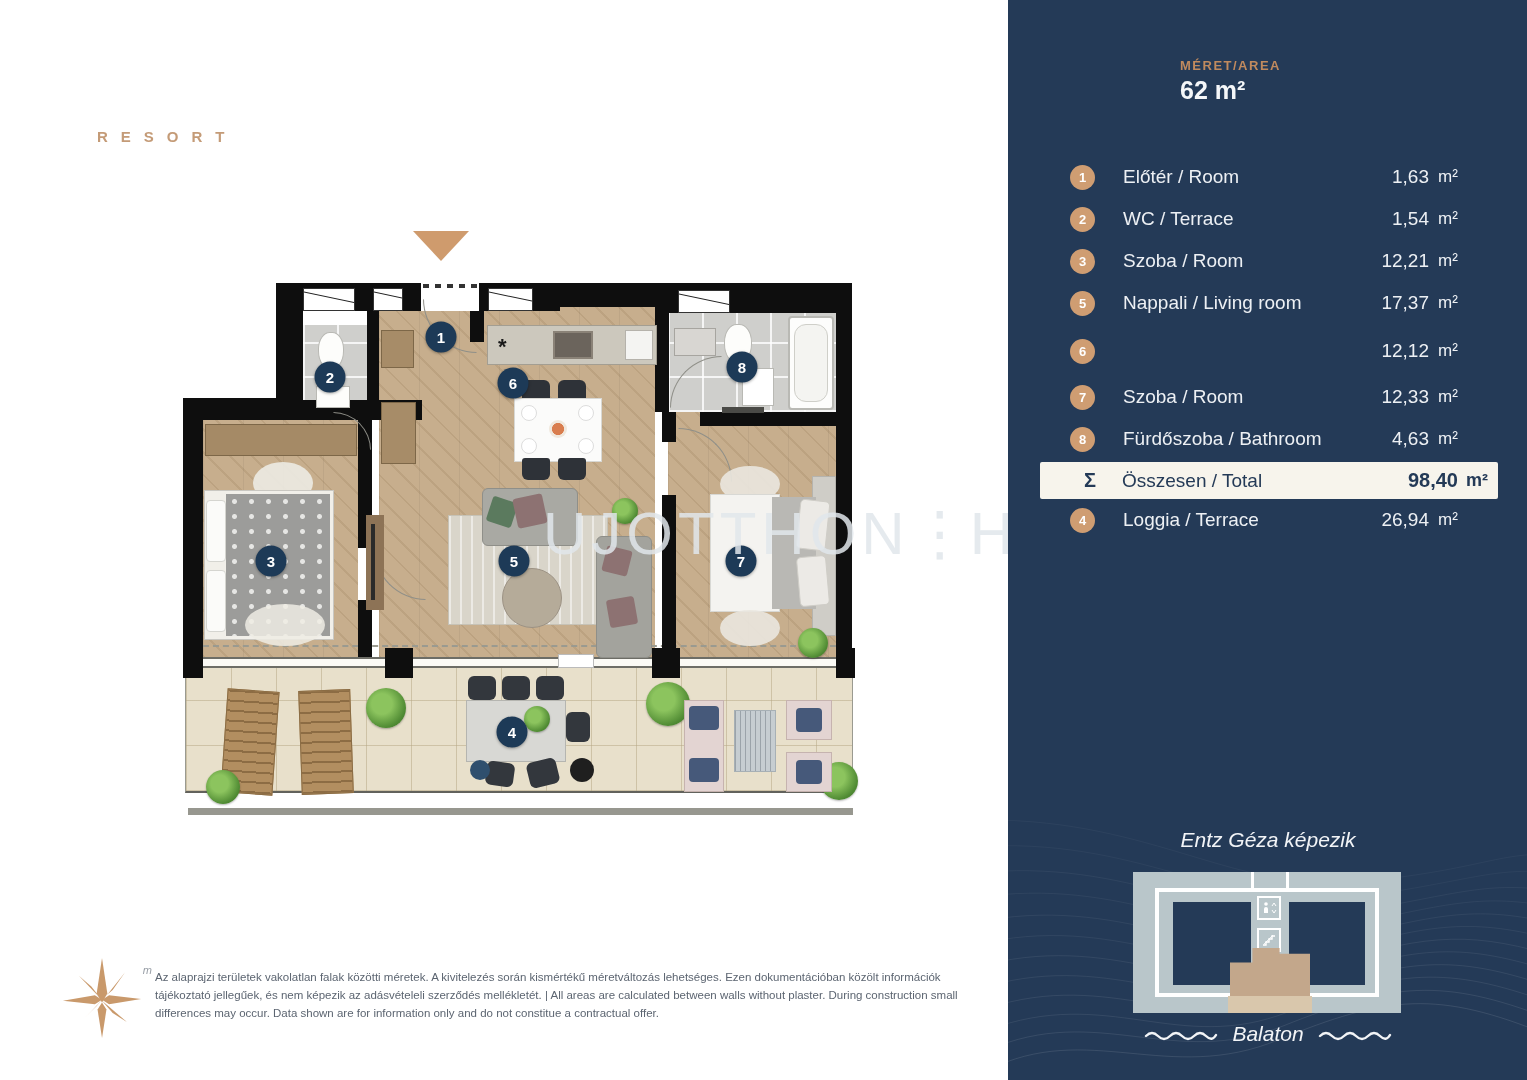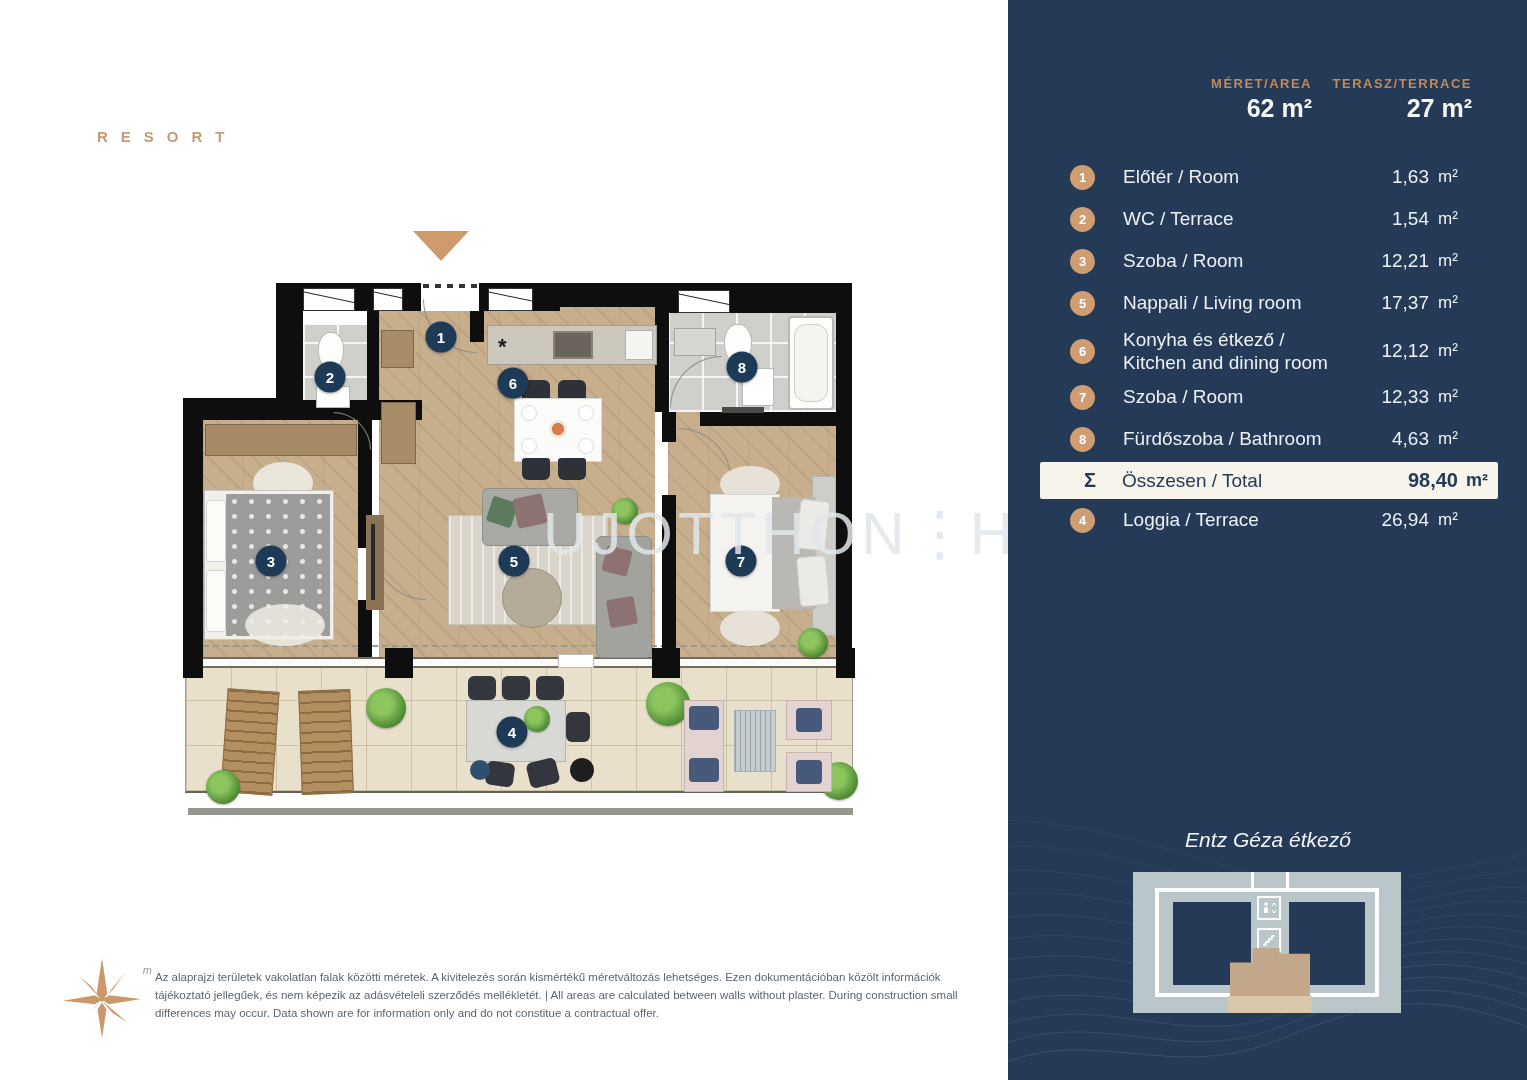--- a/index.html
+++ b/index.html
@@ -44,21 +44,21 @@
   .watermark { position:absolute; left:543px; top:498px; font-size:60px; letter-spacing:5px;
     color:rgba(225,230,235,0.85); font-weight:400; white-space:nowrap; }
 
   
   .disclaimer { position:absolute; left:155px; top:969px; width:812px; font-size:11.5px;
     line-height:1.55; color:#5c6571; }
 
   
   .sidebar { position:absolute; left:1008px; top:0; width:519px; height:1080px; background:#243a57; overflow:hidden; }
   .sb-title { position:absolute; left:45px; top:68px; font-size:46px; font-weight:bold; color:#f5f7f9; letter-spacing:2px; }
-  .sb-stat { position:absolute; top:76px; text-align:right; }
+  .sb-stat { position:absolute; top:58px; }
   .sb-stat .lab { font-size:13px; font-weight:bold; letter-spacing:1.5px; color:#c08a5e; }
   .sb-stat .val { font-size:25px; font-weight:bold; color:#f5f7f9; margin-top:3px; }
   .row { position:absolute; left:62px; width:395px; display:flex; align-items:center; }
   .badge-sb { flex:0 0 25px; width:25px; height:25px; border-radius:50%; background:#cf9d72; color:#fff;
     font-weight:bold; font-size:13px; display:flex; align-items:center; justify-content:center; }
   .row .lab { margin-left:28px; width:222px; font-size:19px; color:#edf0f4; line-height:1.22; }
   .row .num { margin-left:auto; width:58px; text-align:right; font-size:19px; color:#edf0f4; }
   .row .unit { width:36px; padding-left:9px; font-size:17px; color:#edf0f4; }
   .total-row { position:absolute; left:32px; top:462px; width:458px; height:37px; background:#f7f4ec;
     border-radius:2px; display:flex; align-items:center; }
@@ -281,24 +281,20 @@
       <path stroke-opacity="0.05" d="M-20,156 C130,138 212,212 326,188 S470,154 540,166"></path>
       <path stroke-opacity="0.05" d="M-20,132 C135,120 218,194 334,174 S475,142 540,150"></path>
       <path stroke-opacity="0.04" d="M-20,106 C140,100 224,174 342,158 S480,128 540,132"></path>
       <path stroke-opacity="0.04" d="M-20,80 C145,80 230,154 350,142 S485,114 540,114"></path>
     </svg>
 
     <div class="sb-stat" style="left:172px;width:132px;">
       <div class="lab">MÉRET/AREA</div>
       <div class="val">62 m²</div>
     </div>
-    <div class="sb-stat" style="left:322px;width:142px;">
-      <div class="lab">TERASZ/TERRACE</div>
-      <div class="val">27 m²</div>
-    </div>
 
     <div class="row" style="top:156px;height:42px;">
       <div class="badge-sb">1</div>
       <div class="lab">Előtér / Room</div>
       <div class="num">1,63</div>
       <div class="unit">m²</div>
     </div>
     <div class="row" style="top:198px;height:42px;">
       <div class="badge-sb">2</div>
       <div class="lab">WC / Terrace</div>
@@ -312,21 +308,20 @@
       <div class="unit">m²</div>
     </div>
     <div class="row" style="top:282px;height:42px;">
       <div class="badge-sb">5</div>
       <div class="lab">Nappali / Living room</div>
       <div class="num">17,37</div>
       <div class="unit">m²</div>
     </div>
     <div class="row" style="top:324px;height:54px;">
       <div class="badge-sb">6</div>
-      <div class="lab">Konyha és étkező / Kitchen and dining room</div>
       <div class="num">12,12</div>
       <div class="unit">m²</div>
     </div>
     <div class="row" style="top:376px;height:42px;">
       <div class="badge-sb">7</div>
       <div class="lab">Szoba / Room</div>
       <div class="num">12,33</div>
       <div class="unit">m²</div>
     </div>
     <div class="row" style="top:418px;height:42px;">
@@ -343,21 +338,21 @@
       <div class="unit">m²</div>
     </div>
 
     <div class="row" style="top:500px;height:40px;">
       <div class="badge-sb">4</div>
       <div class="lab">Loggia / Terrace</div>
       <div class="num">26,94</div>
       <div class="unit">m²</div>
     </div>
 
-    <div class="mm-street">Entz Géza étkező</div>
+    <div class="mm-street">Entz Géza képezik</div>
     <div class="minimap">
       <div class="mm-inner"></div>
       <div class="mm-room" style="left:40px;top:30px;width:78px;height:83px;"></div>
       <div class="mm-room" style="left:156px;top:30px;width:76px;height:83px;"></div>
       <div style="position:absolute;left:118px;top:0;width:3px;height:18px;background:#fff;"></div>
       <div style="position:absolute;left:153px;top:0;width:3px;height:18px;background:#fff;"></div>
       <div class="mm-box" style="left:124px;top:24px;">
         <svg width="16" height="16" viewBox="0 0 16 16" stroke="#fff" fill="#fff" stroke-width="1">
           <circle cx="5" cy="4" r="1.8" stroke="none"></circle>
             <path d="M3,13 v-4 a2,2 0 0 1 4,0 v4" stroke="none"></path>
@@ -367,15 +362,24 @@
       </div>
       <div class="mm-box" style="left:124px;top:56px;">
         <svg width="16" height="16" viewBox="0 0 16 16" stroke="#fff" fill="none" stroke-width="1.4">
           <path d="M2,13 h3 v-3 h3 v-3 h3 v-3 h3"></path>
             <path d="M3,12 L12,3" stroke-width="0.8"></path>
         </svg>
       </div>
       <div class="mm-unit" style="left:97px;top:76px;width:80px;height:48px;clip-path:polygon(0 30%,28% 30%,28% 0,62% 0,62% 12%,100% 12%,100% 100%,0 100%);"></div>
       <div class="mm-unit-base" style="left:95px;top:124px;width:84px;height:17px;"></div>
     </div>
+    <div class="mm-water">
+      <svg width="74" height="14" viewBox="0 0 74 14" fill="none" stroke="#f2f4f7" stroke-width="2.4" stroke-linecap="round">
+        <path d="M2,9 Q8,3 14,9 T26,9 T38,9 T50,9 T62,9 T72,8"></path>
+      </svg>
+      <span class="txt">Balaton</span>
+      <svg width="74" height="14" viewBox="0 0 74 14" fill="none" stroke="#f2f4f7" stroke-width="2.4" stroke-linecap="round">
+        <path d="M2,9 Q8,3 14,9 T26,9 T38,9 T50,9 T62,9 T72,8"></path>
+      </svg>
+    </div>
   </div>
 
 </div>
 
 </body></html>

